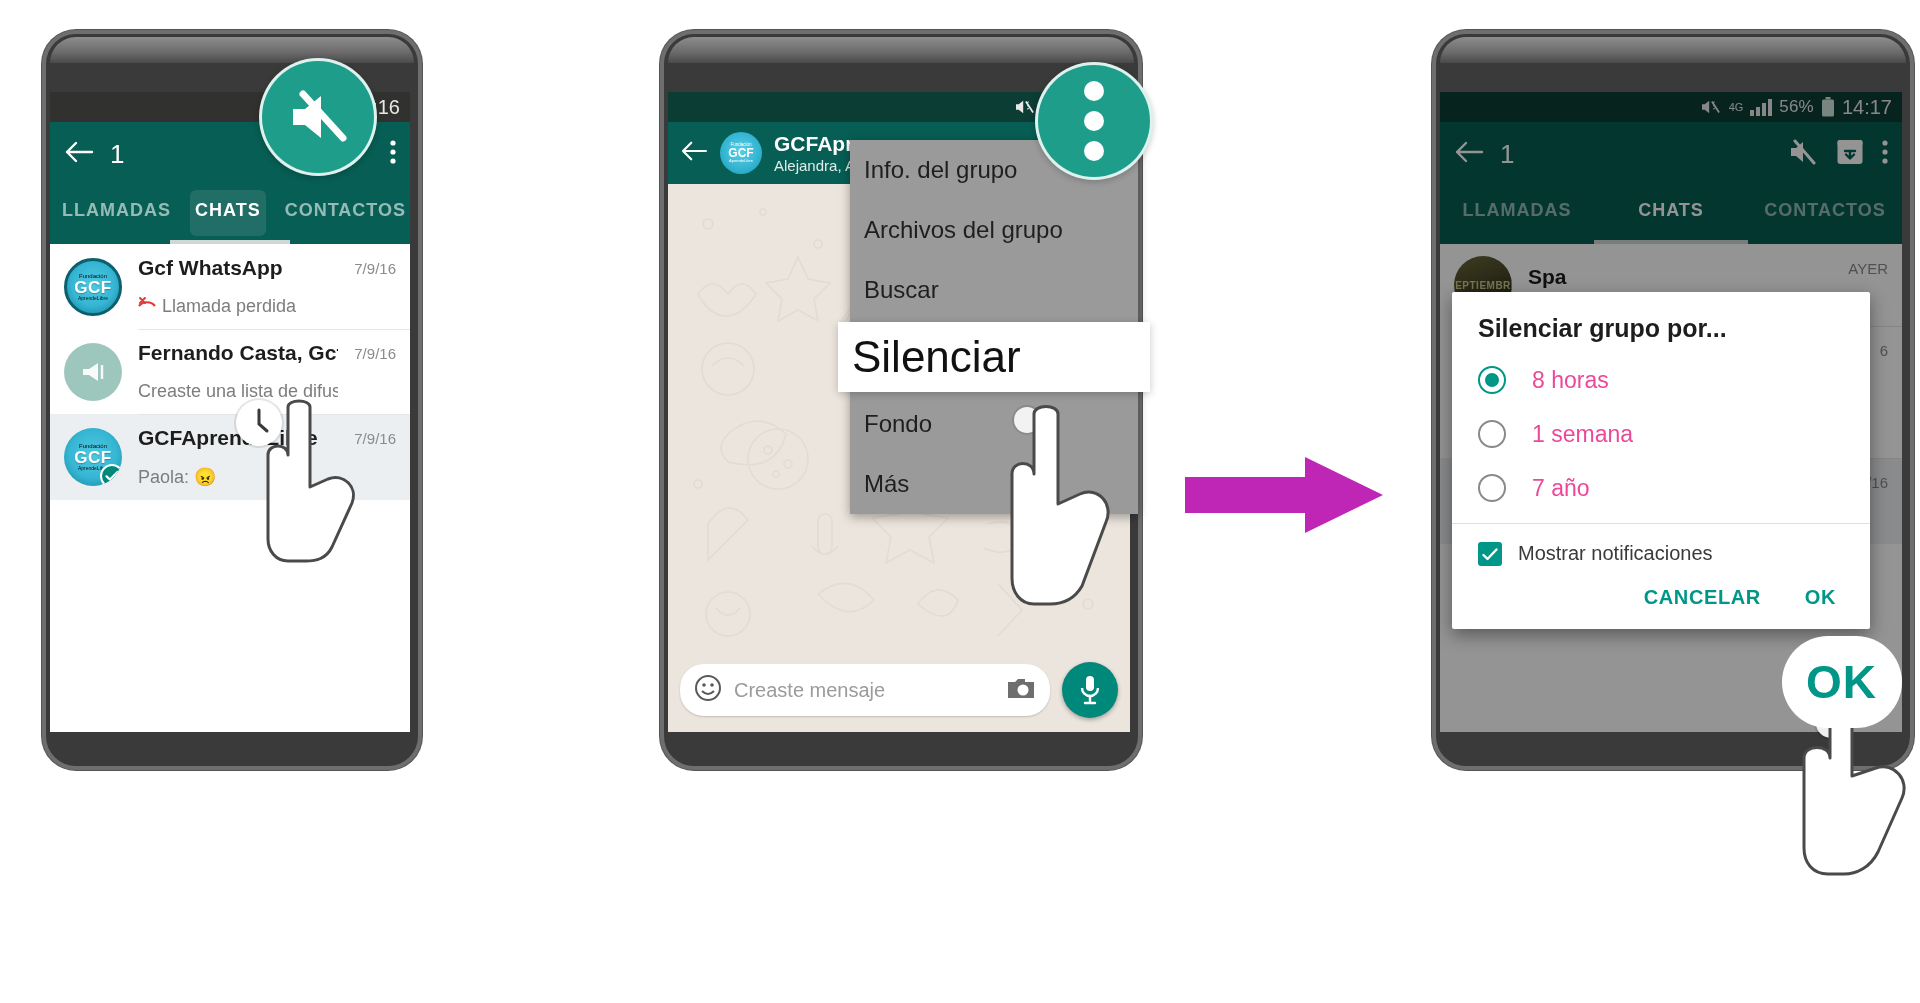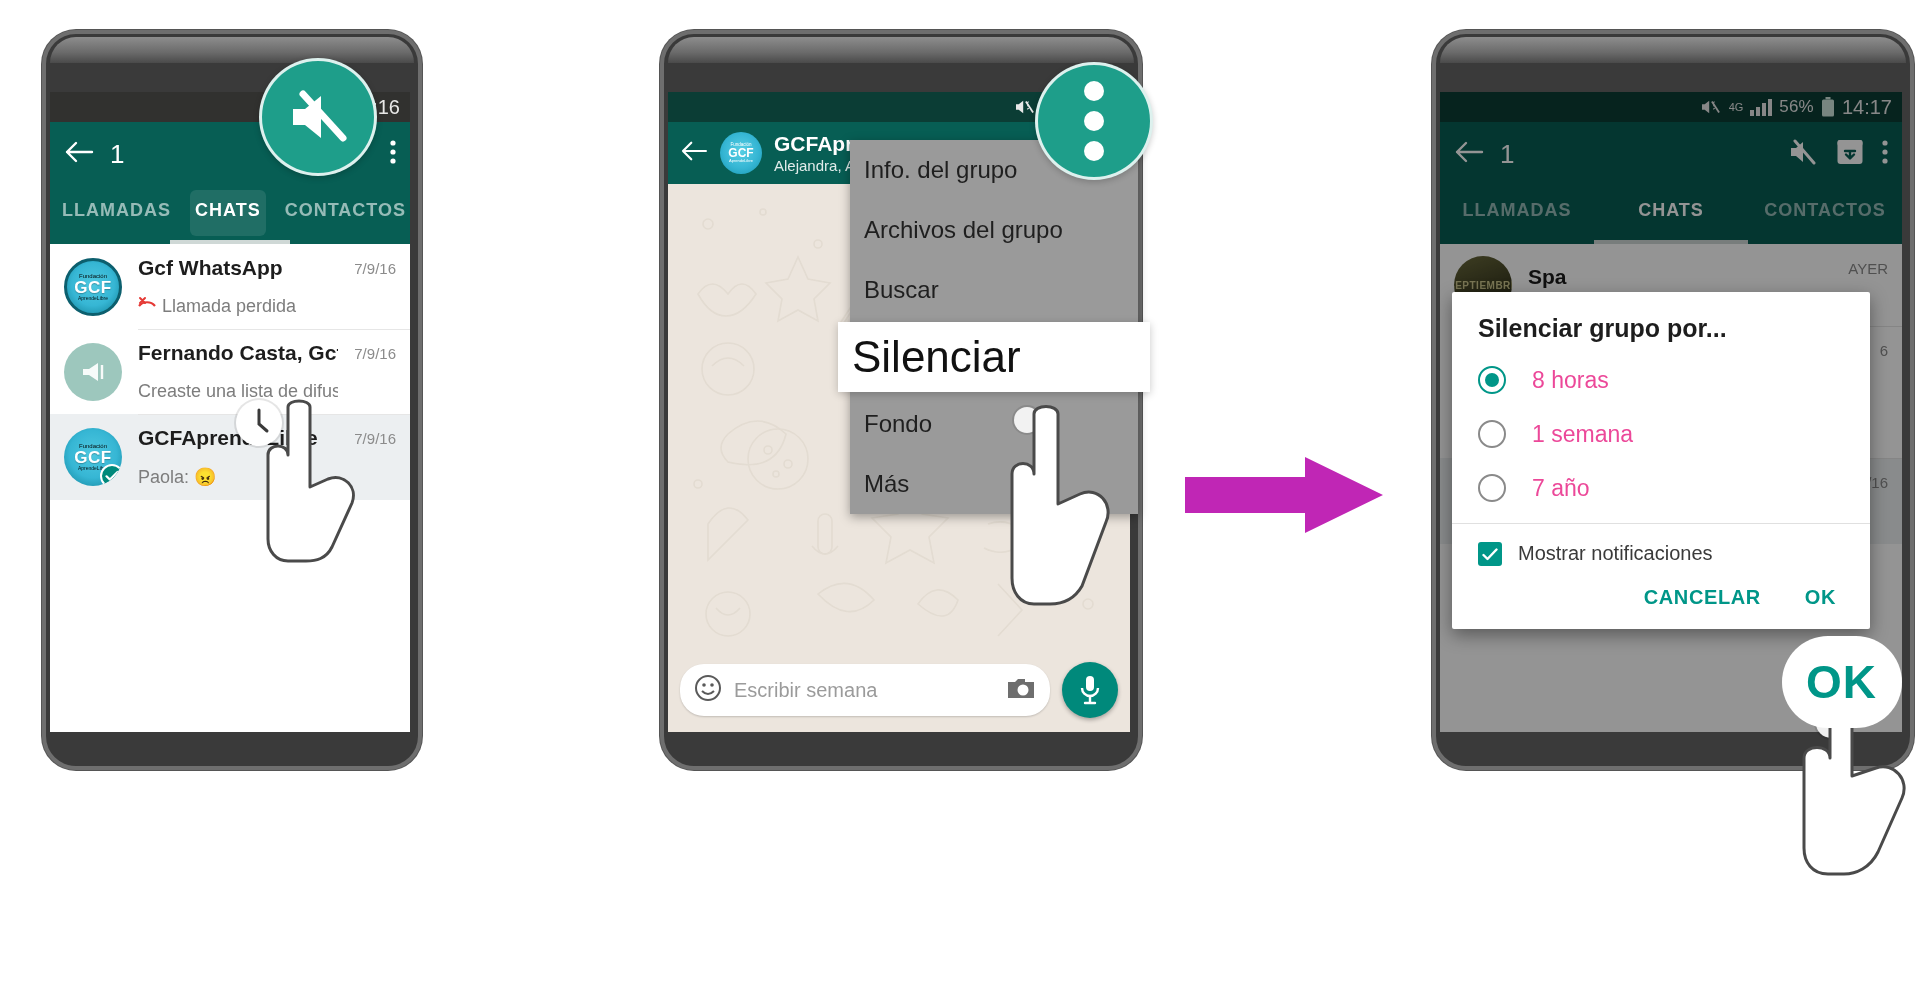--- a/index.html
+++ b/index.html
@@ -416,21 +416,21 @@
         <div class="composer">
           <div class="composer-field">
             <span>
               <svg width="28" height="28" viewBox="0 0 28 28">
                   <circle cx="14" cy="14" r="12" stroke="#5a5a5a" stroke-width="2" fill="none"></circle>
                   <circle cx="10" cy="11" r="1.8" fill="#5a5a5a"></circle>
                   <circle cx="18" cy="11" r="1.8" fill="#5a5a5a"></circle>
                   <path d="M8 17 q6 6 12 0" stroke="#5a5a5a" stroke-width="2" fill="none"></path>
                 </svg>
             </span>
-            <span class="composer-ph">Escribir semana</span>
+            <span class="composer-ph">Creaste mensaje</span>
             <span>
               <svg width="30" height="24" viewBox="0 0 30 24">
                   <path d="M2 6 h7 l3 -3 h7 l0 3 h9 v16 h-26z" fill="#6e6e6e"></path>
                   <circle cx="17" cy="14" r="5.5" fill="#fff"></circle>
                 </svg>
             </span>
           </div>
           <div class="mic-btn">
             <svg width="22" height="32" viewBox="0 0 22 32">
                 <rect x="7" y="2" width="8" height="15" rx="4" fill="#fff"></rect>

